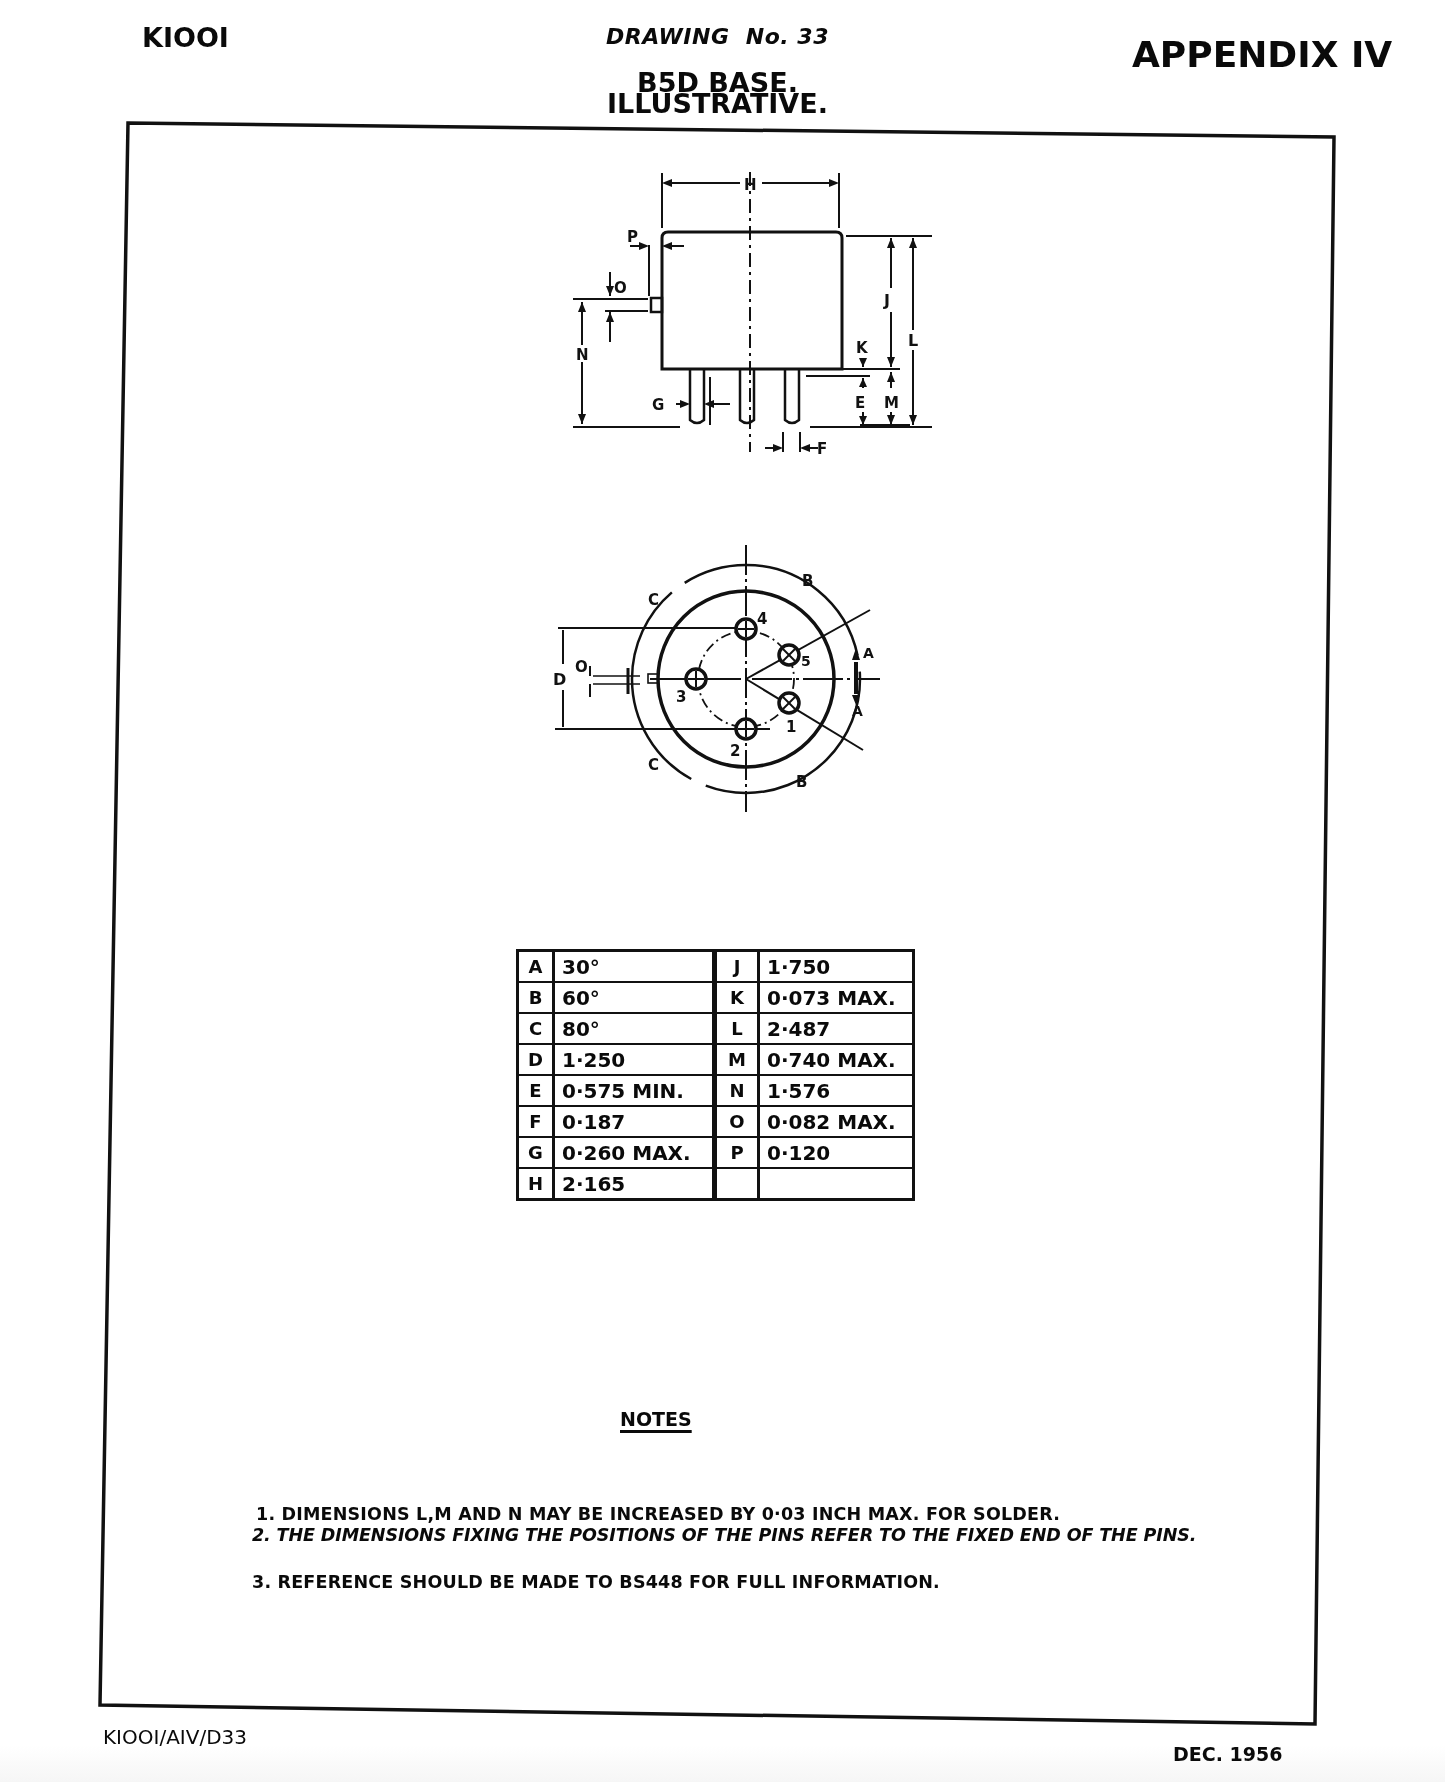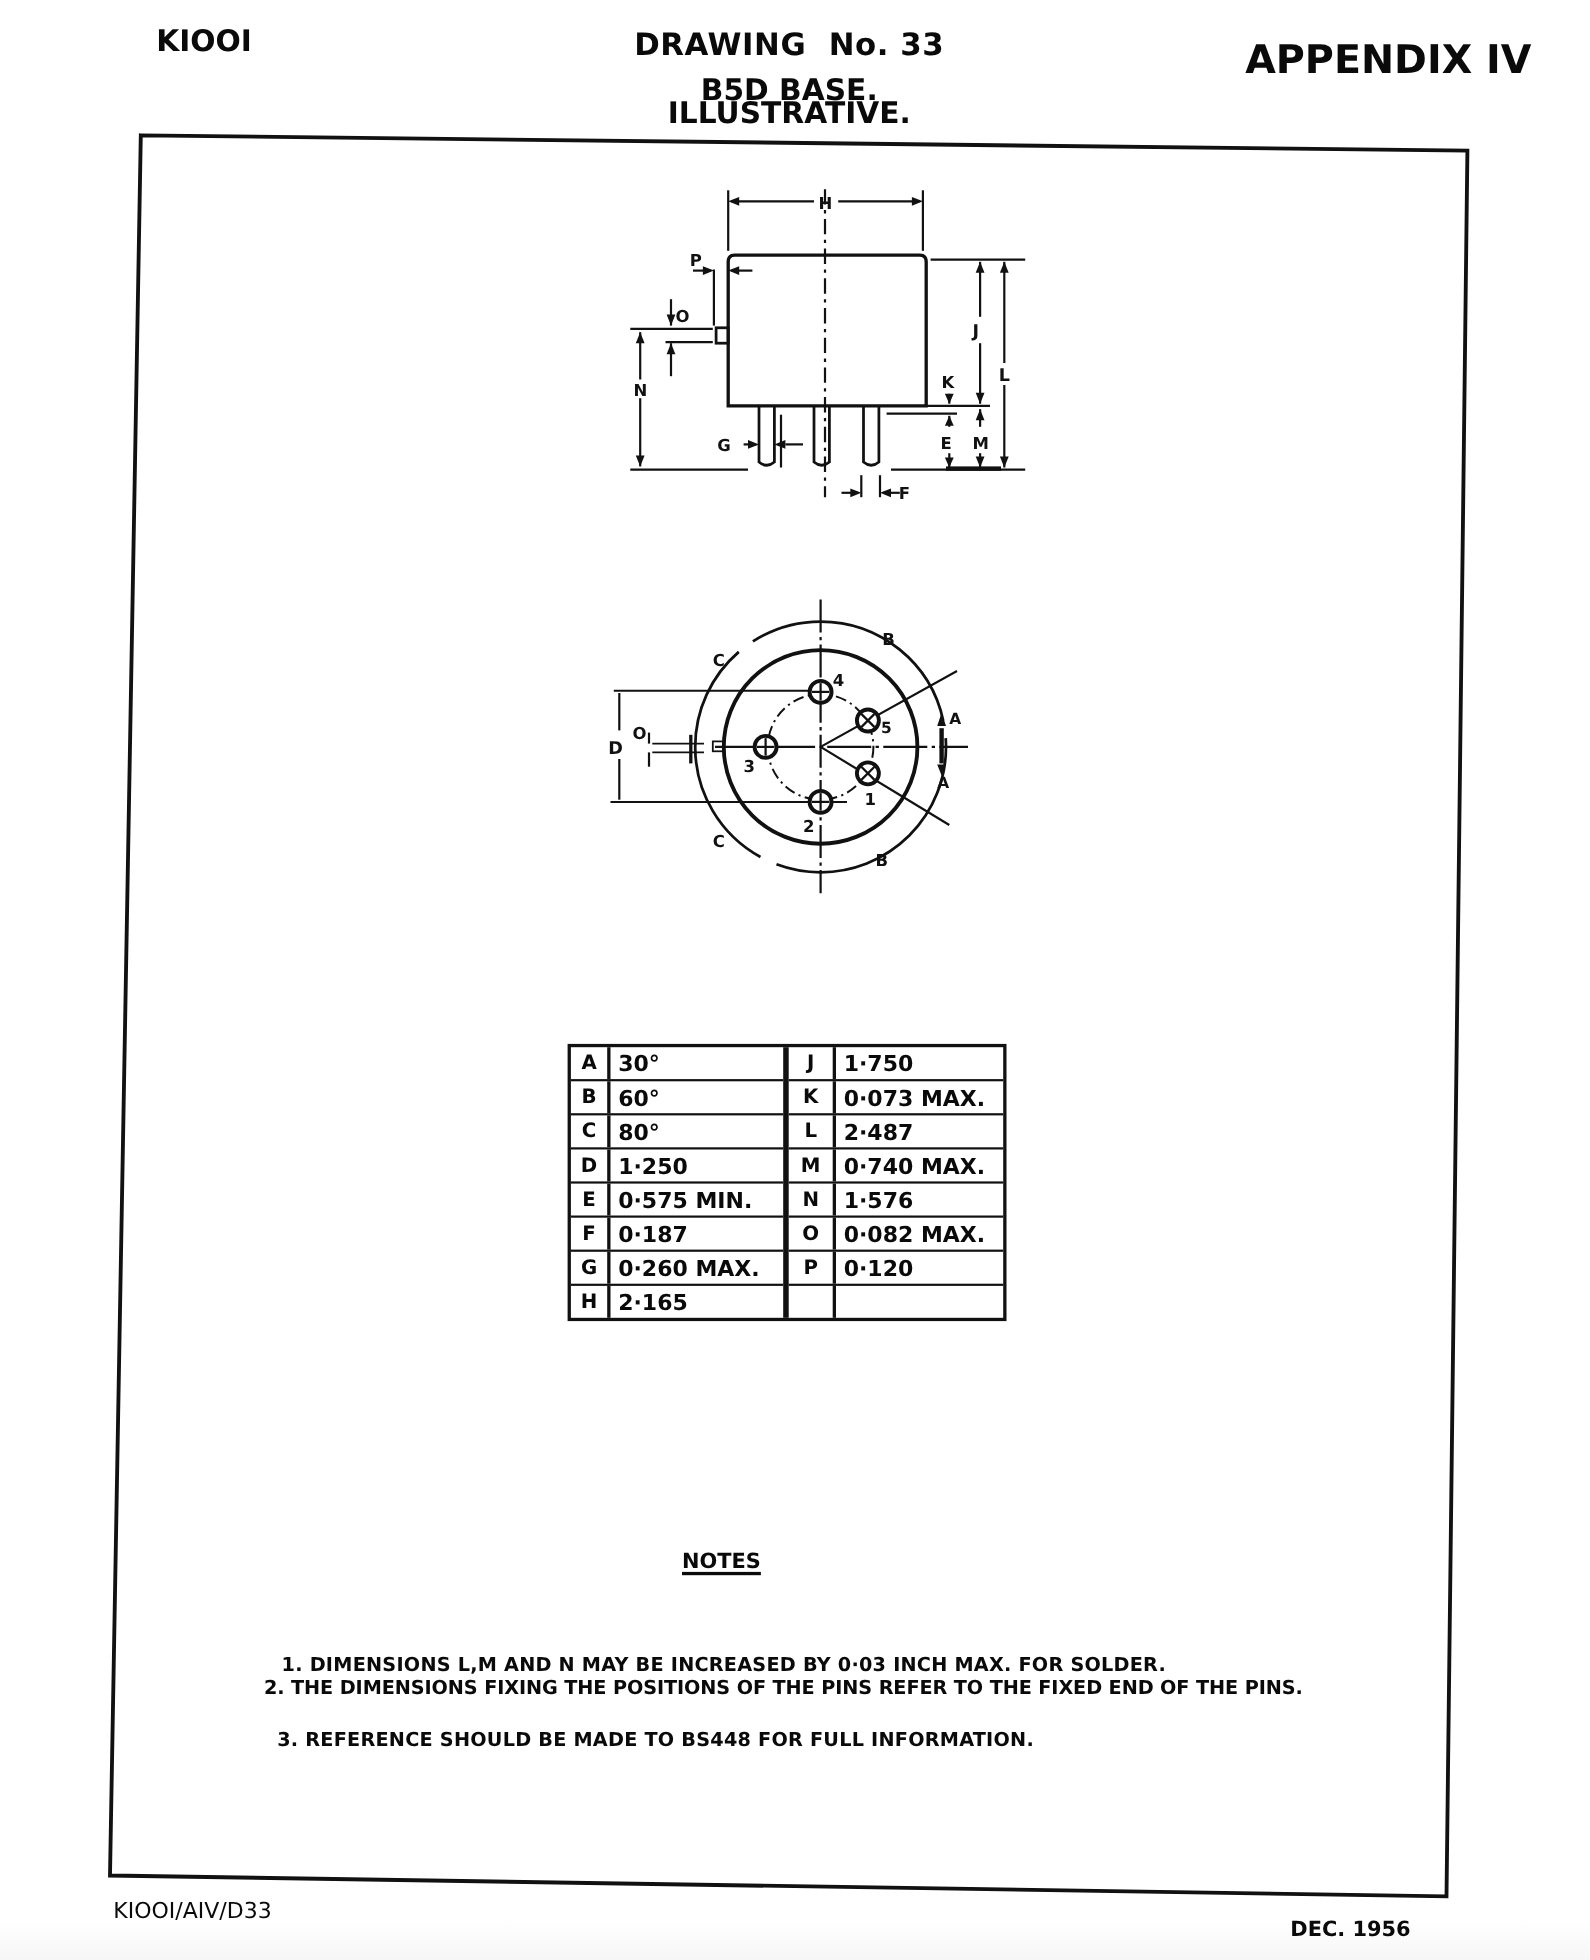--- a/index.html
+++ b/index.html
@@ -4,21 +4,21 @@
 <style>
   html, body { margin:0; padding:0; }
   body {
     width:1445px; height:1782px; position:relative; overflow:hidden;
     background: linear-gradient(to bottom, #ffffff 0px, #ffffff 1745px, #f6f6f6 1782px);
     font-family: "DejaVu Sans", "Liberation Sans", sans-serif;
     color:#0a0a0a;
   }
   .hdr { position:absolute; font-weight:bold; letter-spacing:0px; }
   #code-tl { left:142px; top:22px; font-size:27px; }
-  #title { left:0; width:1445px; text-align:center; top:24px; font-size:28px; letter-spacing:0.5px; }
+  #title { left:0; width:1445px; text-align:center; top:24px; font-size:22px; letter-spacing:0.5px;font-style:italic; }
   #title .t { display:block; margin-left:-10px; }
   #sub1 { left:0; width:1445px; text-align:center; top:67px; font-size:27px; }
   #sub2 { left:0; width:1445px; text-align:center; top:88px; font-size:27px; }
   #sub1 span, #sub2 span { margin-left:-10px; display:inline-block; }
   #appendix { left:1132px; top:34px; font-size:36px; }
   #frame { position:absolute; left:0; top:0; }
   .drawing { position:absolute; left:0; top:0; }
   #dimtable {
     position:absolute; left:516px; top:949px; width:393px;
     border:3px solid #111; border-collapse:collapse; background:#fff;
@@ -32,21 +32,21 @@
   #dimtable .col { flex:1; }
   #dimtable .col.left { border-right:5px solid #111; width:193px; flex:none; }
   #dimtable .row { display:flex; height:29px; border-bottom:2px solid #111; align-items:center; }
   #dimtable .row:last-child { border-bottom:none; }
   #dimtable .k { width:33px; text-align:center; font-size:18px; border-right:3px solid #111; height:100%; display:flex; align-items:center; justify-content:center; }
   #dimtable .col.right .k { width:40px; }
   #dimtable .v { padding-left:7px; font-size:20px; white-space:nowrap; }
   #notes-title { position:absolute; left:620px; top:1408px; font-size:19px; font-weight:bold; text-decoration:underline; text-underline-offset:4px; text-decoration-thickness:3px; }
   .note { position:absolute; font-weight:bold; font-size:17.5px; white-space:nowrap; letter-spacing:0.2px; }
   #note1 { left:256px; top:1504px; }
-  #note2 { left:240px; top:1525px; letter-spacing:-0.1px; }
+  #note2 { left:252px; top:1525px; letter-spacing:-0.1px;font-style:italic; }
   #note3 { left:252px; top:1572px; }
   #footer-left { position:absolute; left:103px; top:1725px; font-size:20px; font-weight:normal;text-align:right; }
   #footer-right { position:absolute; left:1173px; top:1743px; font-size:19px; font-weight:bold; }
   .lbl { font-family:"DejaVu Sans", sans-serif; font-weight:bold; fill:#111; }
 </style>
 </head>
 <body>
 
 <div id="code-tl" class="hdr">KIOOI</div>
 <div id="title" class="hdr">

